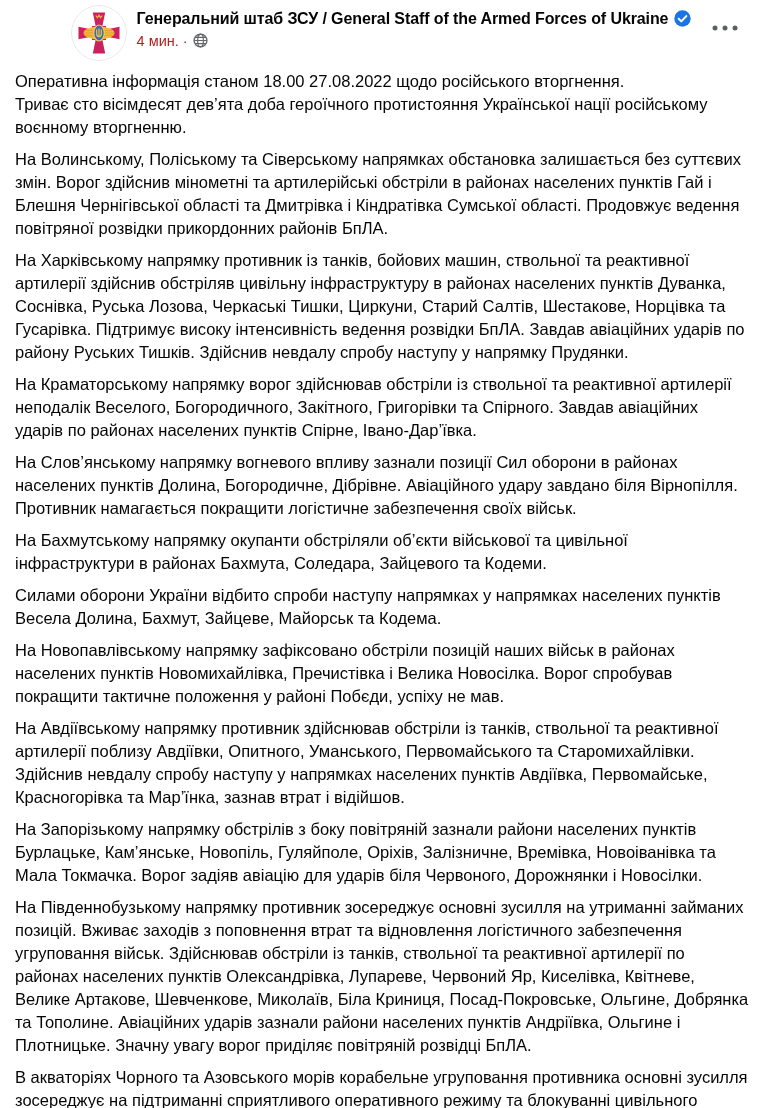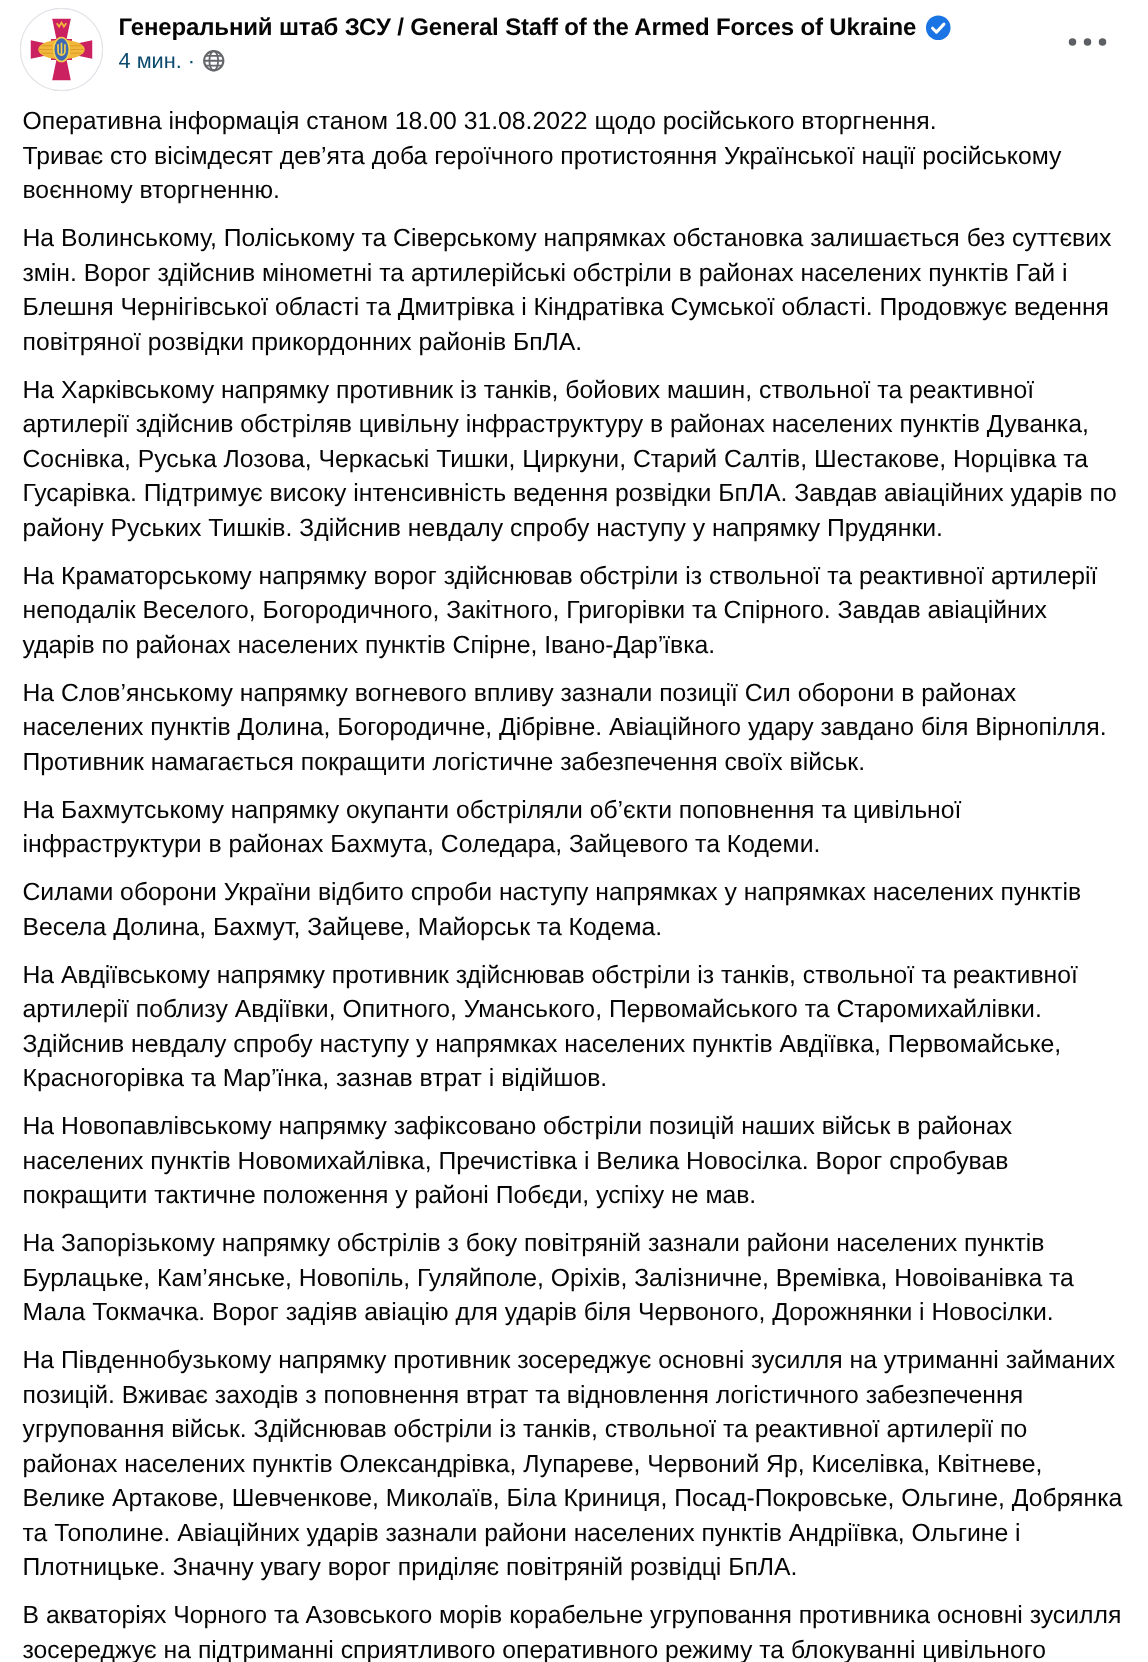--- a/index.html
+++ b/index.html
@@ -8,20 +8,21 @@
     background: #ffffff;
     color: #050505;
     font-family: "Liberation Sans", "DejaVu Sans", sans-serif;
     box-sizing: border-box;
   }
   .post-header {
     position: relative;
     display: flex;
     align-items: flex-start;
     padding: 5px 16px 2px 13px;
+    justify-content: center;
   }
   .avatar {
     width: 56px; height: 56px;
     flex: 0 0 56px;
     border-radius: 50%;
     cursor: pointer;
     overflow: hidden;
   }
   .avatar svg { display: block; width: 56px; height: 56px; }
   .header-info { margin-left: 10px; padding-top: 3px; min-width: 0; }
@@ -36,21 +37,21 @@
     white-space: nowrap;
   }
   .verified-badge { display: inline-flex; flex: 0 0 auto; }
   .verified-badge svg { display: block; }
   .meta-row {
     display: flex;
     align-items: center;
     gap: 4px;
     margin-top: 3px;
     font-size: 14.5px;
-    color: #0c4a6e;
+    color: #b91c1c;
   }
   .timestamp { cursor: pointer; }
   .globe-icon { display: inline-flex; margin-left: 1px; }
   .globe-icon svg { display: block; }
   .more-btn {
     position: absolute;
     top: 18px;
     right: 20px;
     padding: 6px;
     border-radius: 50%;
@@ -126,28 +127,28 @@
           <circle cx="4" cy="4" r="2.5" fill="#5c5f63"></circle>
           <circle cx="14" cy="4" r="2.5" fill="#5c5f63"></circle>
           <circle cx="24" cy="4" r="2.5" fill="#5c5f63"></circle>
         </svg>
       </span>
     </div>
 
   </div>
 
   <div class="post-body">
-    <p>Оперативна інформація станом 18.00 31.08.2022 щодо російського вторгнення.
+    <p>Оперативна інформація станом 18.00 27.08.2022 щодо російського вторгнення.
 Триває сто вісімдесят дев’ята доба героїчного протистояння Української нації російському воєнному вторгненню.</p>
     <p>На Волинському, Поліському та Сіверському напрямках обстановка залишається без суттєвих змін. Ворог здійснив мінометні та артилерійські обстріли в районах населених пунктів Гай і Блешня Чернігівської області та Дмитрівка і Кіндратівка Сумської області. Продовжує ведення повітряної розвідки прикордонних районів БпЛА.</p>
     <p>На Харківському напрямку противник із танків, бойових машин, ствольної та реактивної артилерії здійснив обстріляв цивільну інфраструктуру в районах населених пунктів Дуванка, Соснівка, Руська Лозова, Черкаські Тишки, Циркуни, Старий Салтів, Шестакове, Норцівка та Гусарівка. Підтримує високу інтенсивність ведення розвідки БпЛА. Завдав авіаційних ударів по району Руських Тишків. Здійснив невдалу спробу наступу у напрямку Прудянки.</p>
     <p>На Краматорському напрямку ворог здійснював обстріли із ствольної та реактивної артилерії неподалік Веселого, Богородичного, Закітного, Григорівки та Спірного. Завдав авіаційних ударів по районах населених пунктів Спірне, Івано-Дар’ївка.</p>
     <p>На Слов’янському напрямку вогневого впливу зазнали позиції Сил оборони в районах населених пунктів Долина, Богородичне, Дібрівне. Авіаційного удару завдано біля Вірнопілля. Противник намагається покращити логістичне забезпечення своїх військ.</p>
-    <p>На Бахмутському напрямку окупанти обстріляли об’єкти поповнення та цивільної інфраструктури в районах Бахмута, Соледара, Зайцевого та Кодеми.</p>
+    <p>На Бахмутському напрямку окупанти обстріляли об’єкти військової та цивільної інфраструктури в районах Бахмута, Соледара, Зайцевого та Кодеми.</p>
     <p>Силами оборони України відбито спроби наступу напрямках у напрямках населених пунктів Весела Долина, Бахмут, Зайцеве, Майорськ та Кодема.</p>
+    <p>На Новопавлівському напрямку зафіксовано обстріли позицій наших військ в районах населених пунктів Новомихайлівка, Пречистівка і Велика Новосілка. Ворог спробував покращити тактичне положення у районі Побєди, успіху не мав.</p>
     <p>На Авдіївському напрямку противник здійснював обстріли із танків, ствольної та реактивної артилерії поблизу Авдіївки, Опитного, Уманського, Первомайського та Старомихайлівки. Здійснив невдалу спробу наступу у напрямках населених пунктів Авдіївка, Первомайське, Красногорівка та Мар’їнка, зазнав втрат і відійшов.</p>
-    <p>На Новопавлівському напрямку зафіксовано обстріли позицій наших військ в районах населених пунктів Новомихайлівка, Пречистівка і Велика Новосілка. Ворог спробував покращити тактичне положення у районі Побєди, успіху не мав.</p>
     <p>На Запорізькому напрямку обстрілів з боку повітряній зазнали райони населених пунктів Бурлацьке, Кам’янське, Новопіль, Гуляйполе, Оріхів, Залізничне, Времівка, Новоіванівка та Мала Токмачка. Ворог задіяв авіацію для ударів біля Червоного, Дорожнянки і Новосілки.</p>
     <p>На Південнобузькому напрямку противник зосереджує основні зусилля на утриманні займаних позицій. Вживає заходів з поповнення втрат та відновлення логістичного забезпечення угруповання військ. Здійснював обстріли із танків, ствольної та реактивної артилерії по районах населених пунктів Олександрівка, Лупареве, Червоний Яр, Киселівка, Квітневе, Велике Артакове, Шевченкове, Миколаїв, Біла Криниця, Посад-Покровське, Ольгине, Добрянка та Тополине. Авіаційних ударів зазнали райони населених пунктів Андріївка, Ольгине і Плотницьке. Значну увагу ворог приділяє повітряній розвідці БпЛА.</p>
     <p>В акваторіях Чорного та Азовського морів корабельне угруповання противника основні зусилля зосереджує на підтриманні сприятливого оперативного режиму та блокуванні цивільного судноплавства в північно-західній частині Чорного моря.</p>
   </div>
 
 </div>
 
 </body></html>

